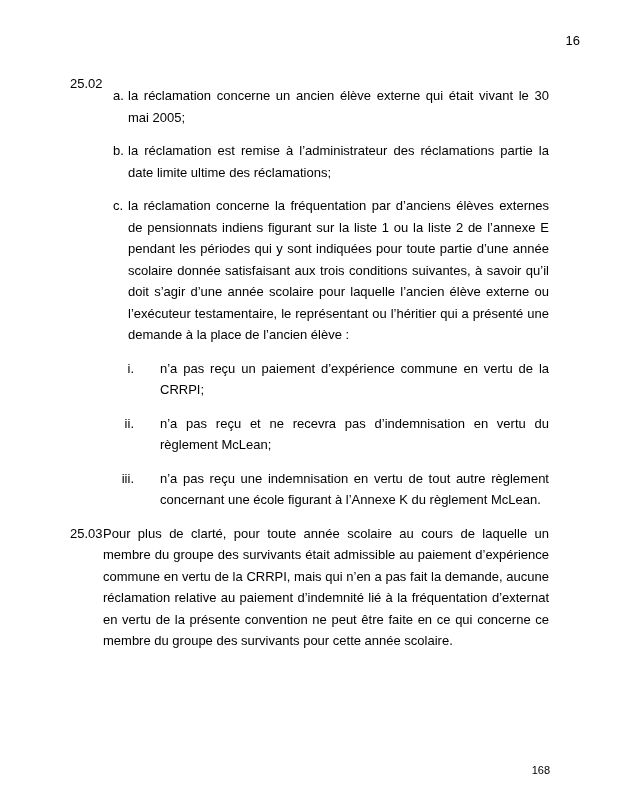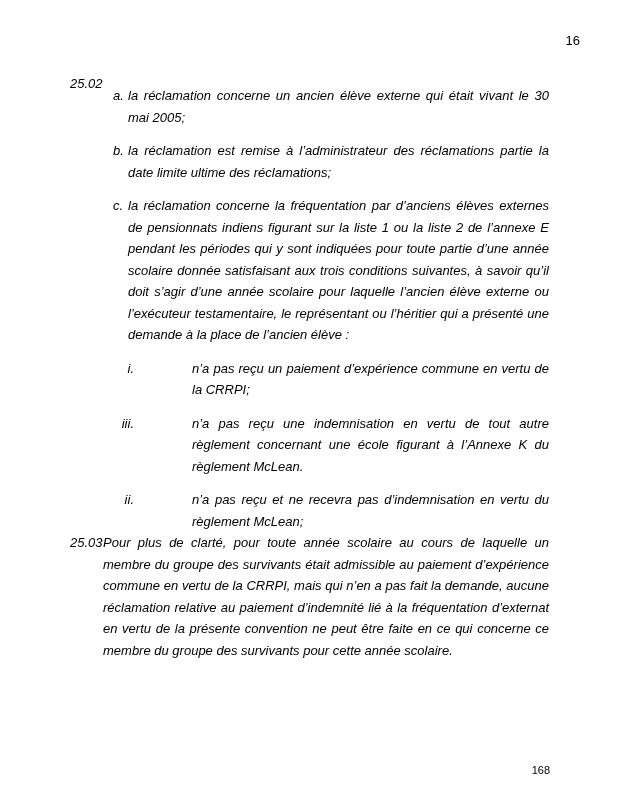--- a/index.html
+++ b/index.html
@@ -29,27 +29,27 @@
     bottom: 25px;
     right: 74px;
     font-size: 11px;
     margin-top: 16px;
   }
   .content {
     position: absolute;
     left: 70px;
     top: 73px;
     width: 479px;
-    font-style: italic;
   }
   .clause {
     display: flex;
     align-items: flex-start;
   }
   .clause + .clause {
+    margin-top: 12px;
   }
   .clause-num {
     flex: 0 0 33px;
     white-space: nowrap;
   }
   .clause-body {
     flex: 1 1 auto;
     min-width: 0;
   }
   .para {
@@ -80,21 +80,20 @@
     flex: 0 0 21px;
     text-align: right;
     white-space: nowrap;
     margin-right: 26px;
   }
   .roman-item .item-text {
     flex: 1 1 auto;
     min-width: 0;
     text-align: justify;
     text-align-last: left;
-    margin-left: 32px;
   }
 </style>
 </head>
 <body>
 
 <div class="page">
 
   <div class="page-number-top">16</div>
 
   <div class="content">
@@ -118,27 +117,27 @@
           <div class="item-text">la réclamation concerne la fréquentation par d’anciens élèves externes de pensionnats indiens figurant sur la liste 1 ou la liste 2 de l’annexe E pendant les périodes qui y sont indiquées pour toute partie d’une année scolaire donnée satisfaisant aux trois conditions suivantes, à savoir qu’il doit s’agir d’une année scolaire pour laquelle l’ancien élève externe ou l’exécuteur testamentaire, le représentant ou l’héritier qui a présenté une demande à la place de l’ancien élève :</div>
         </div>
 
         <div>
           <div class="roman-item">
             <div class="marker">i.</div>
             <div class="item-text">n’a pas reçu un paiement d’expérience commune en vertu de la CRRPI;</div>
           </div>
 
           <div class="roman-item">
-            <div class="marker">iii.</div>
-            <div class="item-text">n’a pas reçu une indemnisation en vertu de tout autre règlement concernant une école figurant à l’Annexe K du règlement McLean.</div>
+            <div class="marker">ii.</div>
+            <div class="item-text">n’a pas reçu et ne recevra pas d’indemnisation en vertu du règlement McLean;</div>
           </div>
 
           <div class="roman-item">
-            <div class="marker">ii.</div>
-            <div class="item-text">n’a pas reçu et ne recevra pas d’indemnisation en vertu du règlement McLean;</div>
+            <div class="marker">iii.</div>
+            <div class="item-text">n’a pas reçu une indemnisation en vertu de tout autre règlement concernant une école figurant à l’Annexe K du règlement McLean.</div>
           </div>
         </div>
 
       </div>
     </div>
 
     <div class="clause">
       <div class="clause-num">25.03</div>
       <div class="clause-body">
         <div class="para">Pour plus de clarté, pour toute année scolaire au cours de laquelle un membre du groupe des survivants était admissible au paiement d’expérience commune en vertu de la CRRPI, mais qui n’en a pas fait la demande, aucune réclamation relative au paiement d’indemnité lié à la fréquentation d’externat en vertu de la présente convention ne peut être faite en ce qui concerne ce membre du groupe des survivants pour cette année scolaire.</div>

